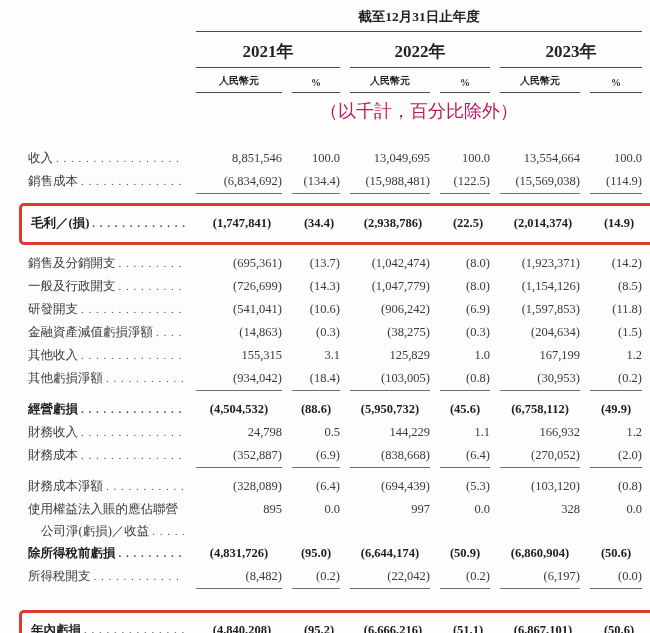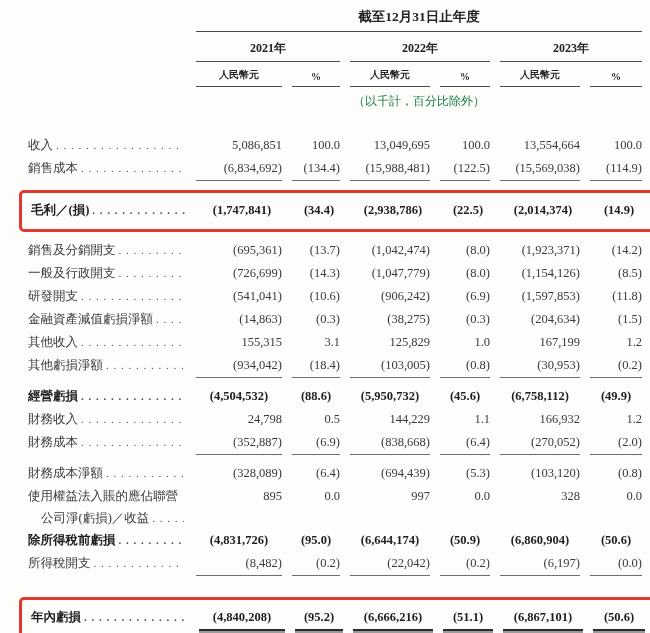--- a/index.html
+++ b/index.html
@@ -28,37 +28,37 @@
   .hdr-period{ padding-bottom:4px; }
   .hdr-period .cell{
     grid-column:2 / 8;
     text-align:center;
     font-weight:bold; font-size:13.5px; color:#222;
     border-bottom:1.5px solid #4a4a4a;
     padding-bottom:5px;
   }
   .hdr-years{ padding-top:4px; }
   .hdr-years .cell{
-    text-align:center; font-weight:bold; font-size:12px; color:#222;
+    text-align:center; font-weight:bold; font-size:17px; color:#222;
     border-bottom:1.2px solid #4a4a4a;
     padding-bottom:4px;
   }
   .hdr-years .y1{ grid-column:2 / span 2; }
   .hdr-years .y2{ grid-column:4 / span 2; }
   .hdr-years .y3{ grid-column:6 / span 2; }
   .hdr-units{ padding-top:6px; }
   .hdr-units .cell{
     text-align:center; font-weight:bold; font-size:10px; color:#222;
     border-bottom:1.2px solid #4a4a4a;
     padding-bottom:4px;
   }
   .hdr-note{ padding-top:6px; padding-bottom:24px; }
   .hdr-note .cell{
     grid-column:2 / 8; text-align:center;
-    font-size:12px; color:#15803d;
+    font-size:18px; color:#be185d;
   }
   
   .row{ min-height:23px; align-items:baseline; }
   .row .cell{ font-size:12.5px; line-height:23px; white-space:nowrap; }
   .row .label{ display:flex; align-items:baseline; overflow:hidden; }
   .row .label .lt{ flex:0 0 auto; }
   .row .label .leader{
     flex:1 1 auto; overflow:hidden; white-space:nowrap;
     color:#4a4a4a; font-size:11px; margin:0 2px 0 3px;
   }
@@ -113,21 +113,21 @@
   <div class="grid hdr-note">
     <div class="cell">（以千計，百分比除外）</div>
   </div>
 
   <div id="rows">
       <div class="grid row">
         <div class="cell label">
           <span class="lt">收入</span>
           <span class="leader"></span>
         </div>
-        <div class="cell val">5,086,851</div>
+        <div class="cell val">8,851,546</div>
         <div class="cell val">100.0</div>
         <div class="cell val">13,049,695</div>
         <div class="cell val">100.0</div>
         <div class="cell val">13,554,664</div>
         <div class="cell val">100.0</div>
       </div>
       <div class="grid row ul">
         <div class="cell label">
           <span class="lt">銷售成本</span>
           <span class="leader"></span>

